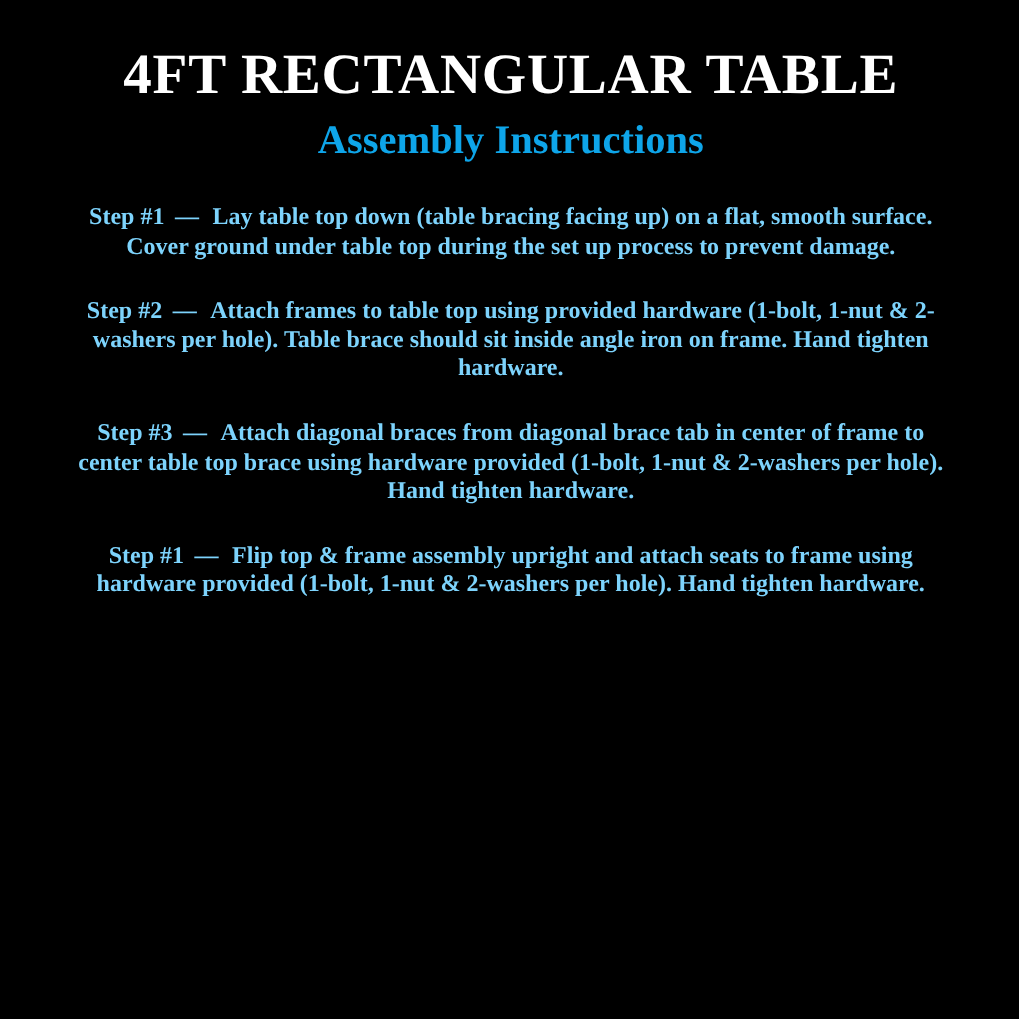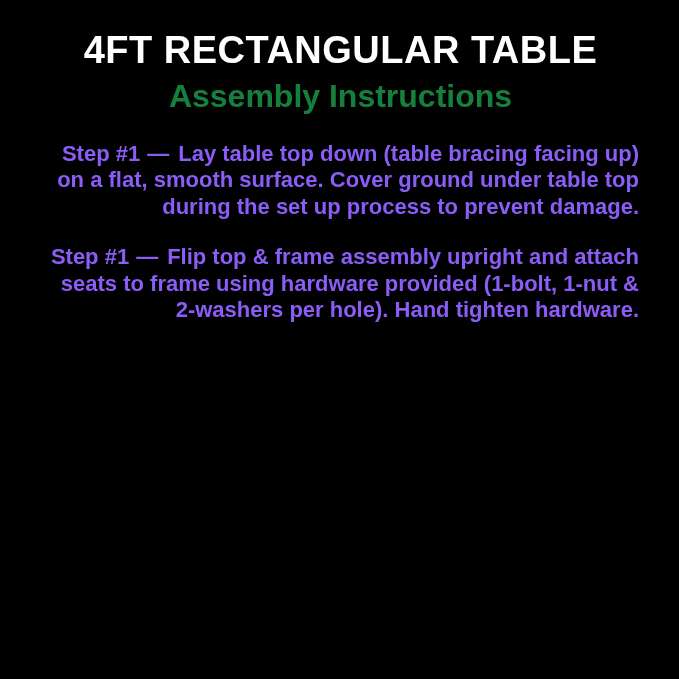--- a/index.html
+++ b/index.html
@@ -13,65 +13,68 @@
     overflow: hidden;
     font-family: "Liberation Sans", sans-serif;
   }
   .poster {
     box-sizing: border-box;
     width: 679px;
     height: 679px;
     background: #000000;
     color: #ffffff;
     padding: 30px 40px 20px 42px;
+    font-family: Liberation Serif, serif;
   }
   .poster-header {
     text-align: center;
   }
   .poster-title {
     margin: 0;
     font-size: 38px;
     line-height: 1.1;
     font-weight: bold;
     letter-spacing: 0.5px;
     color: #ffffff;
   }
   .poster-subtitle {
     margin: 7px 0 0 0;
-    font-size: 32px;
+    font-size: 27px;
     line-height: 1.1;
     font-weight: bold;
-    color: #15803d;
+    color: #0ea5e9;
   }
   .steps {
     margin-top: 27px;
   }
   .step {
     margin: 0 0 24px 0;
-    font-size: 22px;
+    font-size: 16px;
     font-weight: bold;
     line-height: 1.2;
-    color: #8b5cf6;
-    text-align: right;
+    color: #7dd3fc;
+    text-align: center;
   }
   .step-separator {
     display: inline-block;
     margin: 0 9px 0 7px;
   }
 </style>
 </head>
 <body>
 
 <div class="poster">
   <div class="poster-header">
     <h1 class="poster-title">4FT RECTANGULAR TABLE</h1>
     <h2 class="poster-subtitle">Assembly Instructions</h2>
   </div>
 
   <div class="steps">
     <p class="step"><span>Step #1</span><span class="step-separator">—</span><span>Lay table top down (table bracing facing up) on a flat, smooth surface. Cover ground under table top during the set up process to prevent damage.</span></p>
 
+    <p class="step"><span>Step #2</span><span class="step-separator">—</span><span>Attach frames to table top using provided hardware (1-bolt, 1-nut &amp; 2-washers per hole). Table brace should sit inside angle iron on frame. Hand tighten hardware.</span></p>
 
+    <p class="step"><span>Step #3</span><span class="step-separator">—</span><span>Attach diagonal braces from diagonal brace tab in center of frame to center table top brace using hardware provided (1-bolt, 1-nut &amp; 2-washers per hole). Hand tighten hardware.</span></p>
 
     <p class="step"><span>Step #1</span><span class="step-separator">—</span><span>Flip top &amp; frame assembly upright and attach seats to frame using hardware provided (1-bolt, 1-nut &amp; 2-washers per hole). Hand tighten hardware.</span></p>
 
   </div>
 </div>
 
 </body></html>

